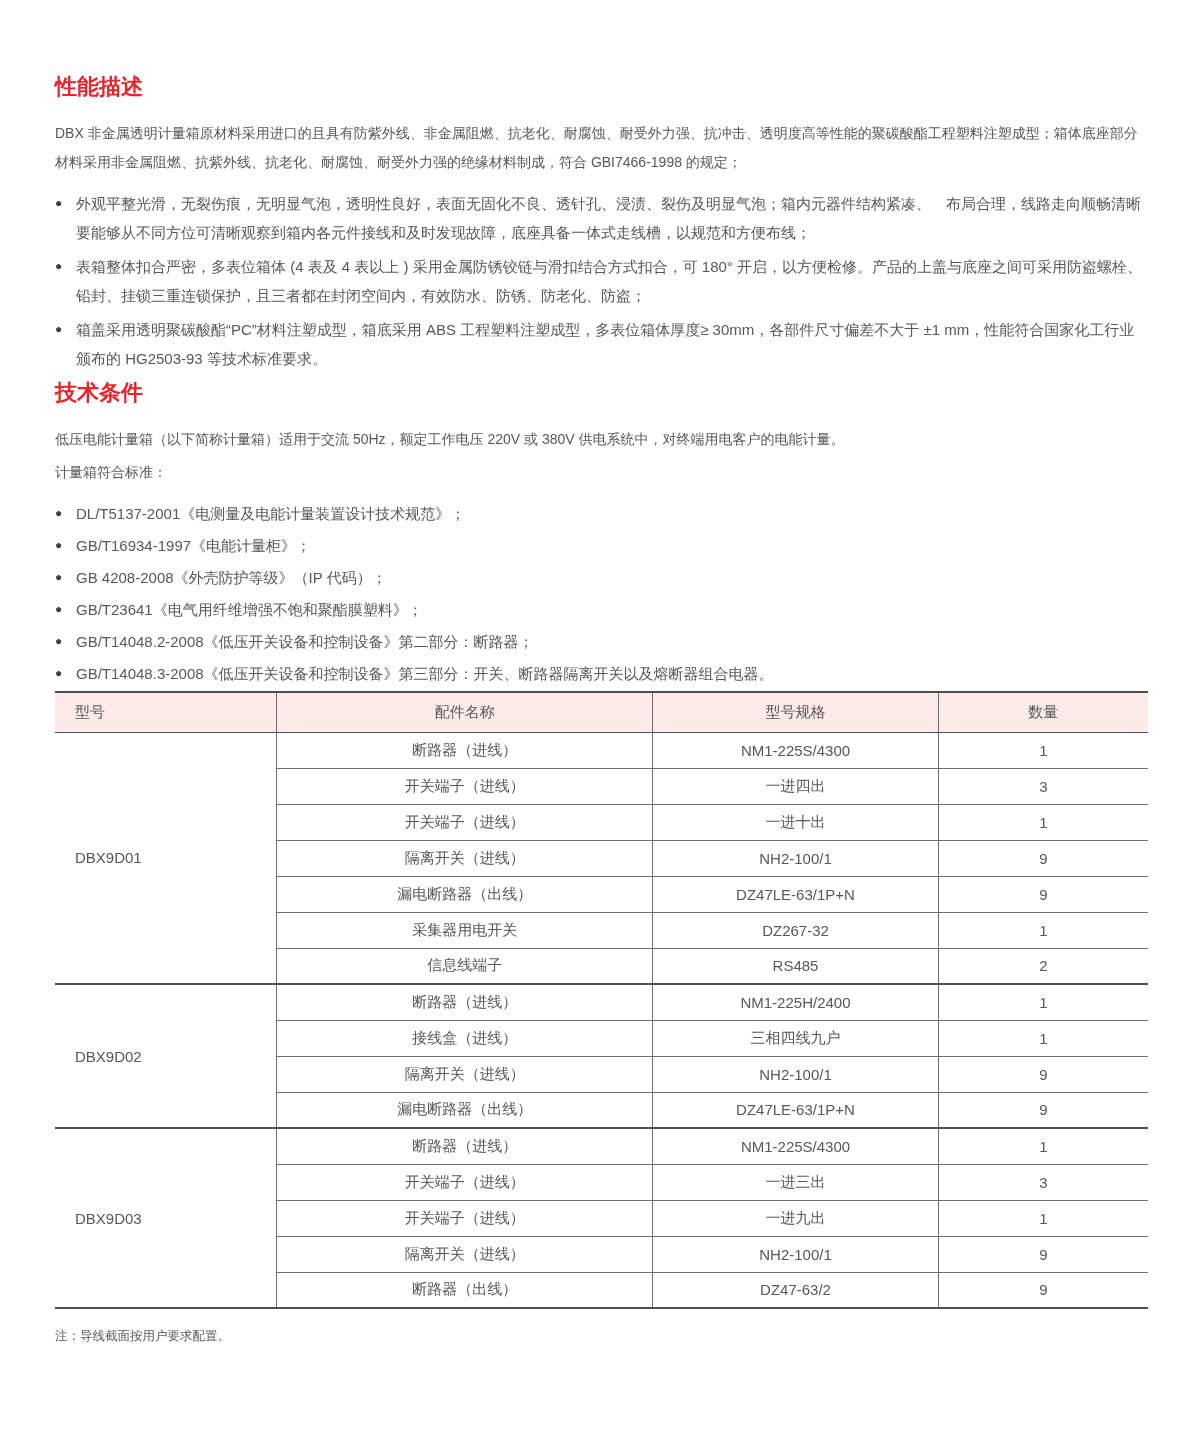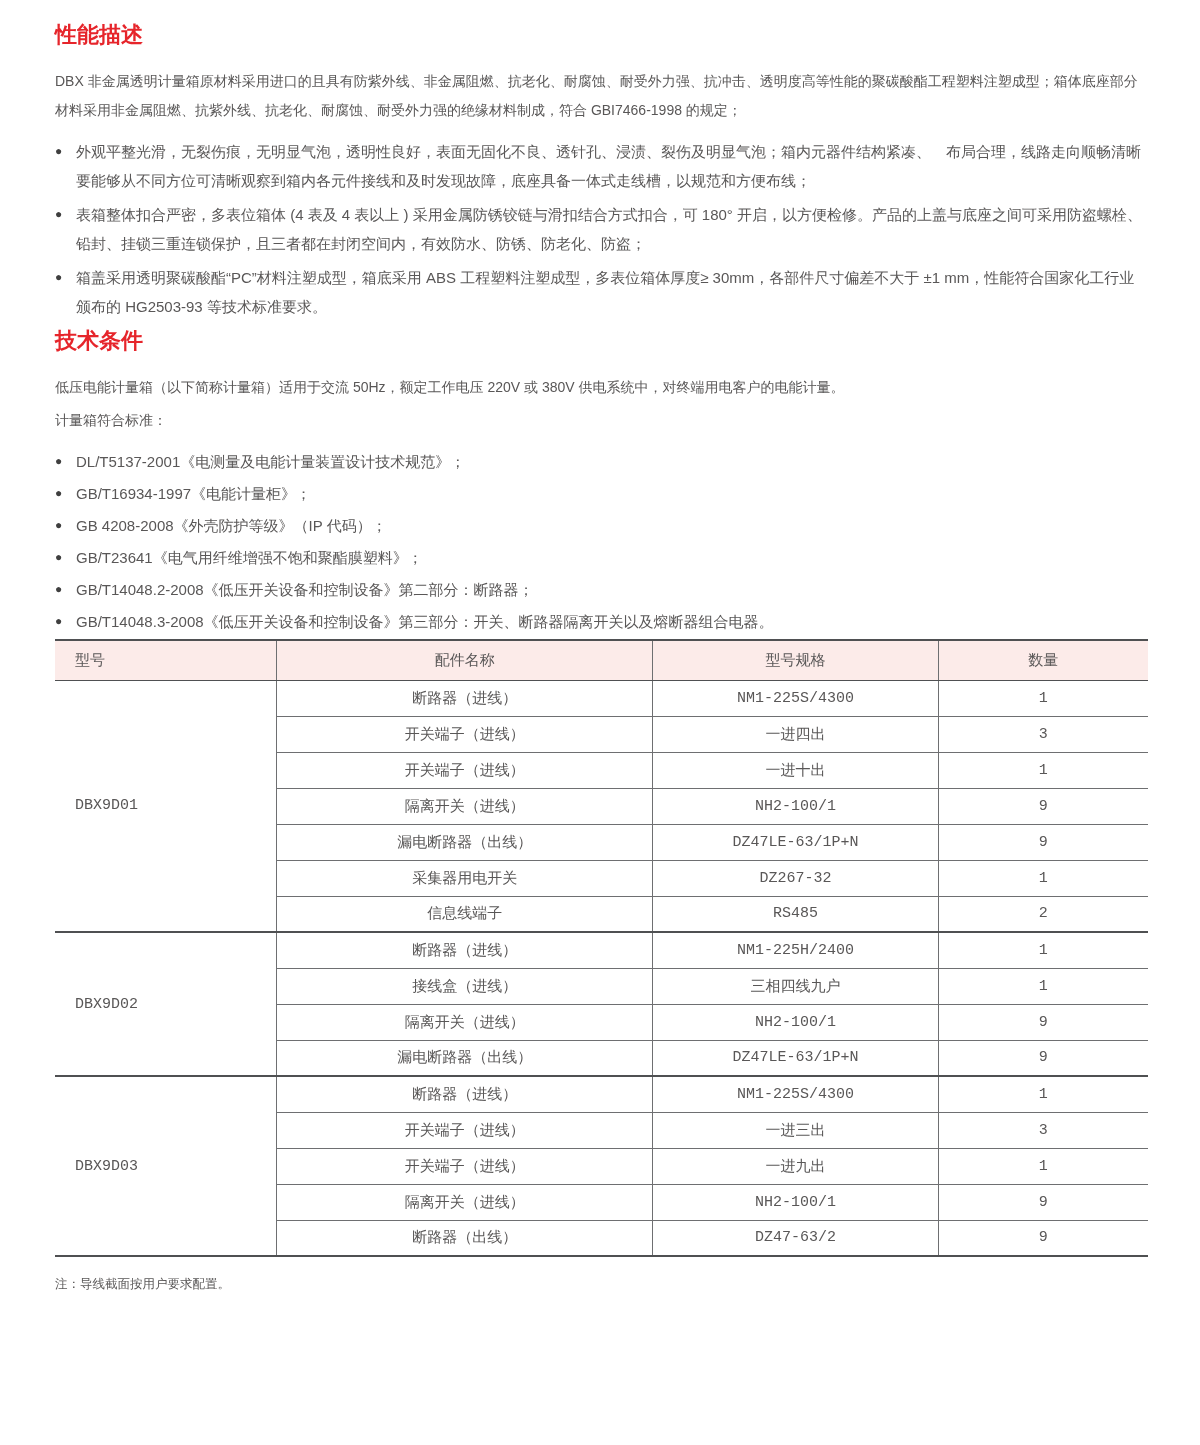--- a/index.html
+++ b/index.html
@@ -7,21 +7,21 @@
     --text:#595757;
     --table-header-bg:#fcebe9;
     --border-strong:#4f5052;
     --border-mid:#6e6f71;
     --page-bg:#ffffff;
   }
   *{box-sizing:border-box;margin:0;padding:0;}
   html,body{background:var(--page-bg);}
   body{font-family:"Liberation Sans","DejaVu Sans",sans-serif;color:var(--text);}
   .page{width:1200px;height:1445px;background:var(--page-bg);overflow:hidden;}
-  .content{padding:20px 52px 0 55px;}
+  .content{padding:72px 52px 0 55px;}
 
   h2.section-title{
     color:var(--accent);
     font-size:22px;
     line-height:30px;
     font-weight:600;
     margin:0 0 17px 0;
   }
   .section-gap{margin-top:22px;}
   .section-gap-lg{margin-top:30px;}
@@ -49,21 +49,20 @@
   }
   ul.bullet-list .bullet-text{flex:1;}
 
   table.config{
     width:100%;
     border-collapse:collapse;
     table-layout:fixed;
     border-top:2px solid var(--border-strong);
     border-bottom:2px solid var(--border-strong);
     font-size:15px;
-    font-family:Liberation Mono, monospace;
   }
   table.config col.c1{width:20.3%;}
   table.config col.c2{width:34.4%;}
   table.config col.c3{width:26.1%;}
   table.config col.c4{width:19.2%;}
   table.config th{
     height:40px;
     background:var(--table-header-bg);
     font-weight:400;
     text-align:center;

